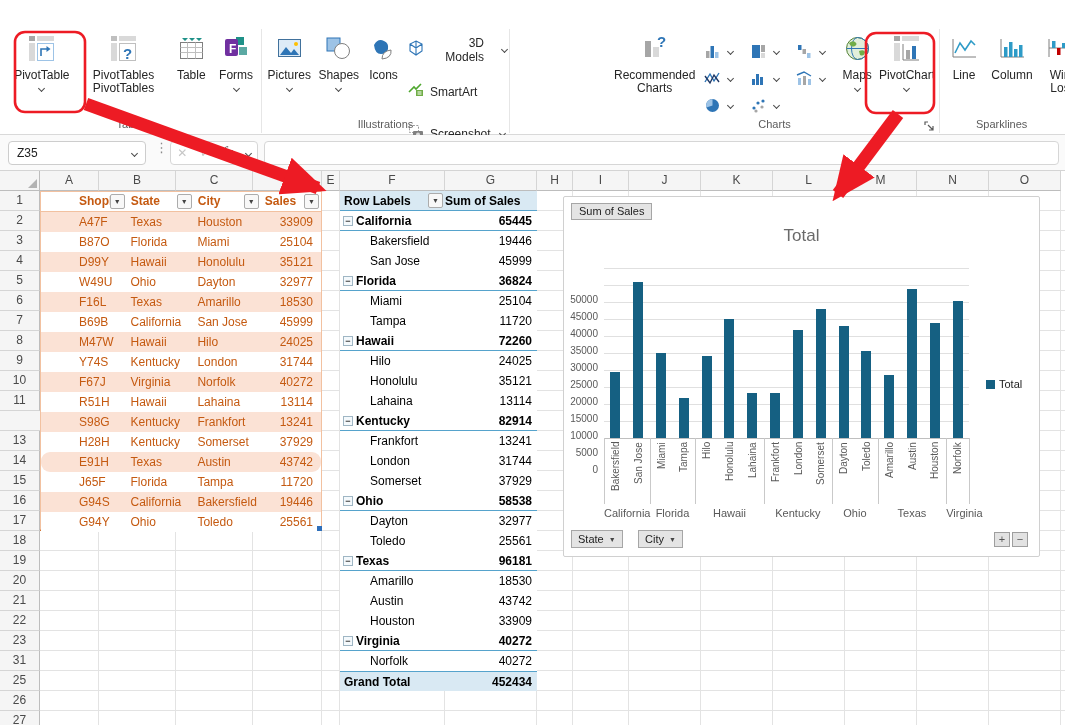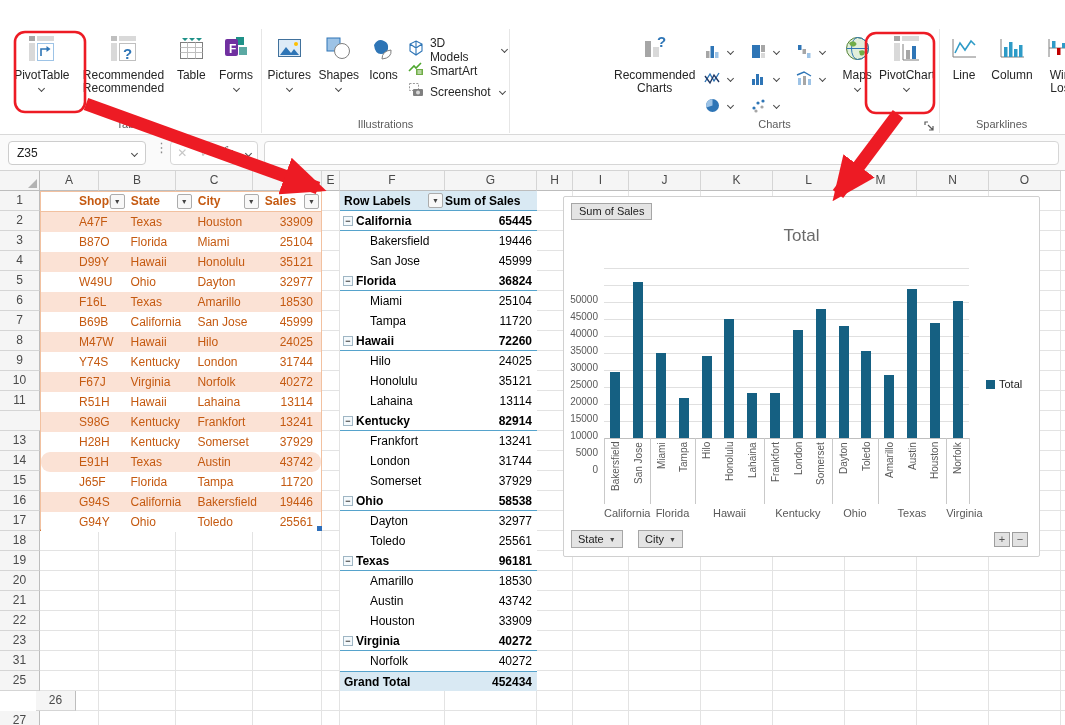--- a/index.html
+++ b/index.html
@@ -14,21 +14,21 @@
 
   
   .ribbon { position:absolute; left:0; top:29px; width:1100px; height:106px; background:#fff; border-bottom:1px solid #D9D9D9; }
   .rgroup { position:absolute; top:0; height:104px; border-right:1px solid #E6E6E6; }
   .glabel { position:absolute; bottom:3px; left:0; right:0; text-align:center; font-size:11px; color:#5c5c5c; }
   .rbtns  { display:flex; align-items:flex-start; padding:4px 2px 0 2px; }
   .rbtn-lg { display:flex; flex-direction:column; align-items:center; text-align:center; font-size:12px; color:#262626; padding:2px 2px; cursor:default; }
   .rbtn-lg .rlabel { line-height:13px; margin-top:4px; }
   .chev { width:5px; height:5px; border-right:1.3px solid #4a4a4a; border-bottom:1.3px solid #4a4a4a; transform:rotate(45deg); display:inline-block; margin-top:4px; flex:none; }
   .chev.inline { margin-top:0; margin-left:3px; }
-  .rstack { display:flex; flex-direction:column; gap:4px; padding-top:8px; padding-left:4px; }
+  .rstack { display:flex; flex-direction:column; gap:25px; padding-top:8px; padding-left:4px;text-align:right; }
   .rbtn-sm { display:flex; align-items:center; gap:6px; font-size:12px; color:#262626; height:17px; }
   .cgrid { display:grid; grid-template-columns:repeat(3,46px); grid-auto-rows:27px; padding-top:5px; margin-left:2px; }
   .cgc { display:flex; align-items:center; gap:4px; padding-left:5px; }
   .launcher { position:absolute; right:4px; bottom:4px; width:11px; height:11px; }
 
   
   .fbar { position:absolute; left:0; top:135px; width:100%; height:36px; background:#FAFAFA; border-bottom:1px solid #D4D4D4; }
   .namebox { position:absolute; left:8px; top:6px; width:138px; height:24px; background:#fff; border:1px solid #CDCDCD; border-radius:4px; font-size:12px; color:#222; display:flex; align-items:center; padding:0 8px; }
   .namebox .chev { margin:0 0 0 auto; }
   .fb-dots { position:absolute; left:155px; top:8px; color:#8a8a8a; font-size:13px; letter-spacing:0; line-height:10px; }
@@ -115,21 +115,21 @@
         <div class="rbtn-lg" style="width:92px;">
           <span>
             <svg width="27" height="27" viewBox="0 0 27 27">
                 <rect x="1" y="1" width="6" height="5" fill="#BFBFBF"></rect>
                 <rect x="9" y="1" width="17" height="5" fill="#D9D9D9"></rect>
                 <rect x="1" y="8" width="6" height="18" fill="#D9D9D9"></rect>
                 <rect x="9.5" y="8.5" width="16" height="17" fill="none" stroke="#BFBFBF"></rect>
                 <text x="13" y="24" font-size="15" font-weight="bold" fill="#2E75B6">?</text>
               </svg>
           </span>
-          <span class="rlabel">Recommended Recommended</span>
+          <span class="rlabel">PivotTables PivotTables</span>
         </div>
         <div class="rbtn-lg" style="width:44px;">
           <span>
             <svg width="27" height="27" viewBox="0 0 27 27">
                 <path d="M4 3 l3 3 3-3 z M11 3 l3 3 3-3 z M18 3 l3 3 3-3 z" fill="#1F9188"></path>
                 <rect x="2.5" y="7.5" width="22" height="16" fill="#fff" stroke="#7F7F7F"></rect>
                 <path d="M2.5 12.5 h22 M2.5 17.5 h22 M9.5 7.5 v16 M17.5 7.5 v16" stroke="#BFBFBF" fill="none"></path>
               </svg>
           </span>
           <span class="rlabel">Table</span>
@@ -444,21 +444,21 @@
         <div class="rowhead" style="top: 320px;">16</div>
         <div class="rowhead" style="top: 340px;">17</div>
         <div class="rowhead" style="top: 360px;">18</div>
         <div class="rowhead" style="top: 380px;">19</div>
         <div class="rowhead" style="top: 400px;">20</div>
         <div class="rowhead" style="top: 420px;">21</div>
         <div class="rowhead" style="top: 440px;">22</div>
         <div class="rowhead" style="top: 460px;">23</div>
         <div class="rowhead" style="top: 480px;">31</div>
         <div class="rowhead" style="top: 500px;">25</div>
-        <div class="rowhead" style="top: 520px; margin-left: 36px;">26</div>
+        <div class="rowhead" style="top: 520px;">26</div>
         <div class="rowhead" style="top: 540px;">27</div>
       </div>
 
     <div class="dtable" id="dtable" style="left:40px;top:20px;width:282px;height:340px;">
       <span class="thandle"></span>
     <div class="drow dhead" style="top: 0px;">
           <div class="dcell" style="width: 59px;">ShopID<div class="fbtn">▼</div></div>
           <div class="dcell" style="width: 77px;">State<div class="fbtn">▼</div></div>
           <div class="dcell" style="width: 77px;">City<div class="fbtn">▼</div></div>
           <div class="dcell" style="width: 69px;">Sales<div class="fbtn">▼</div></div>

